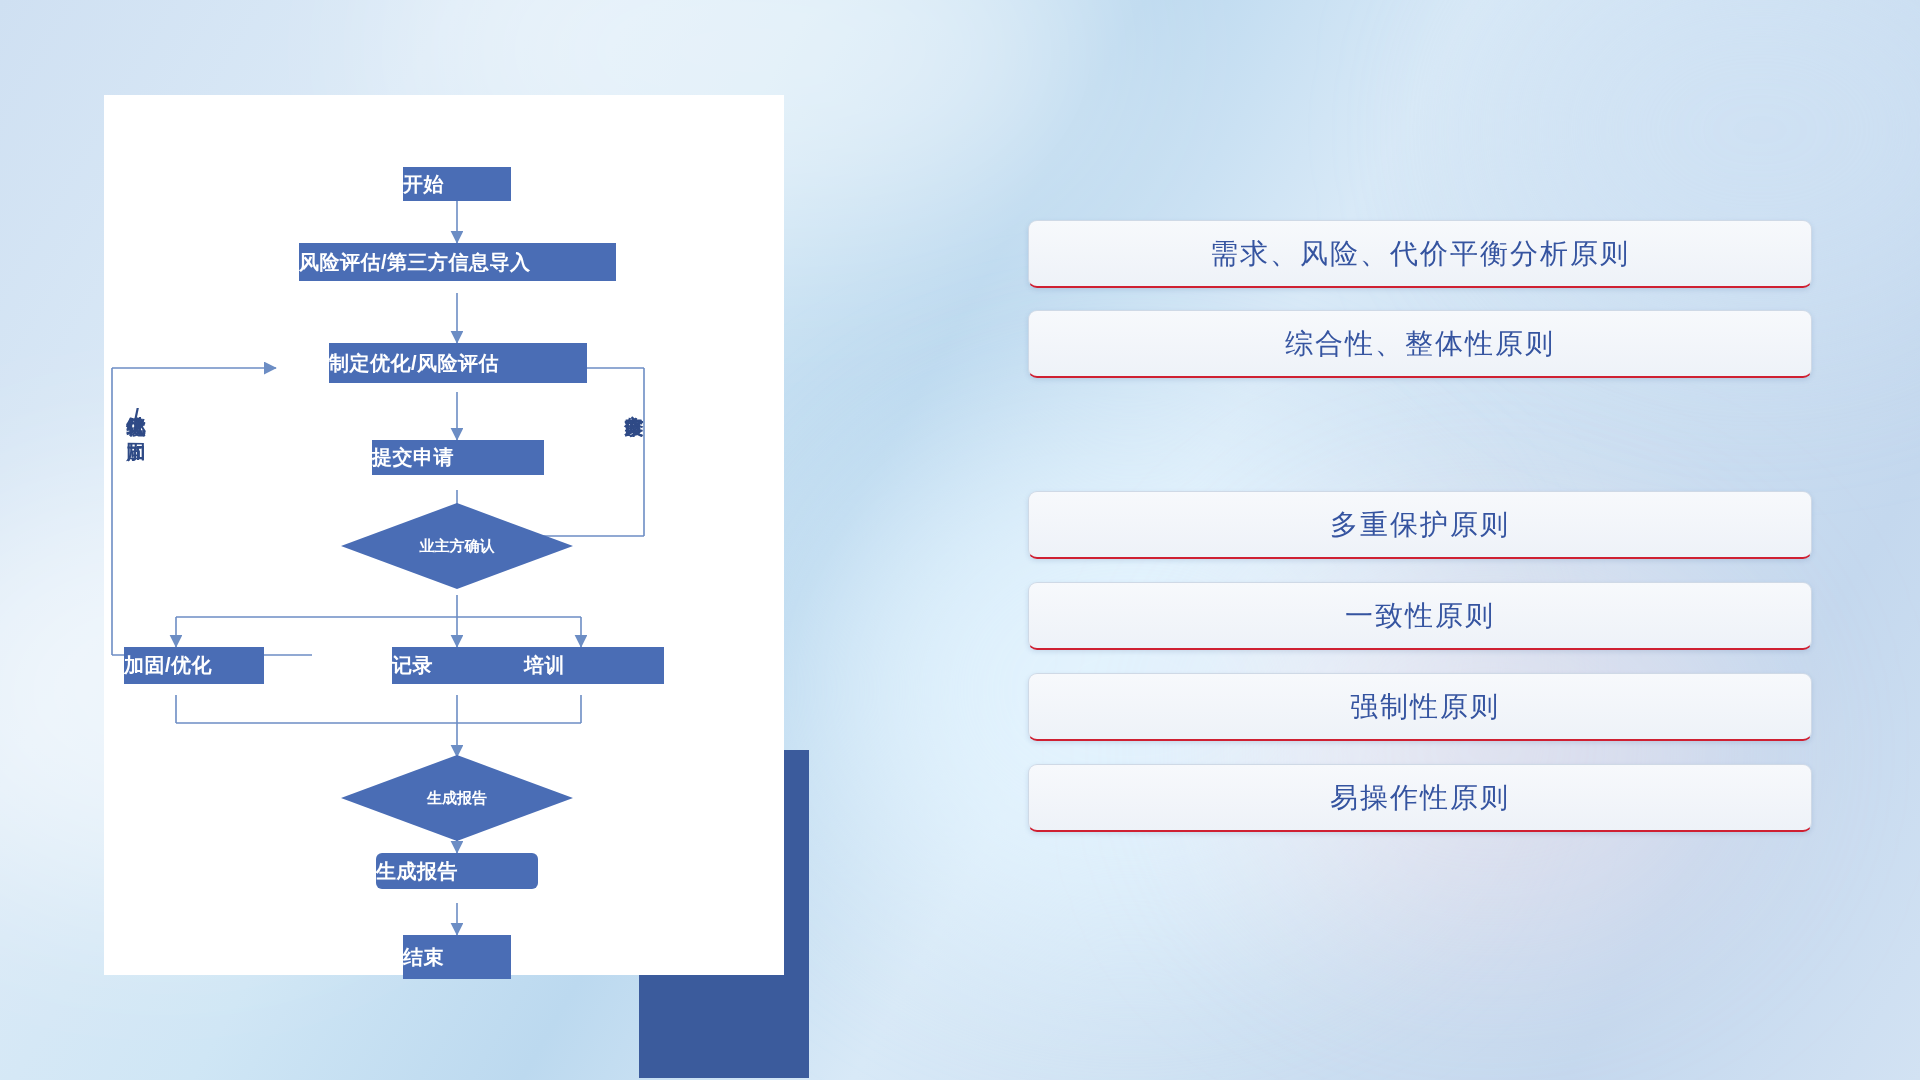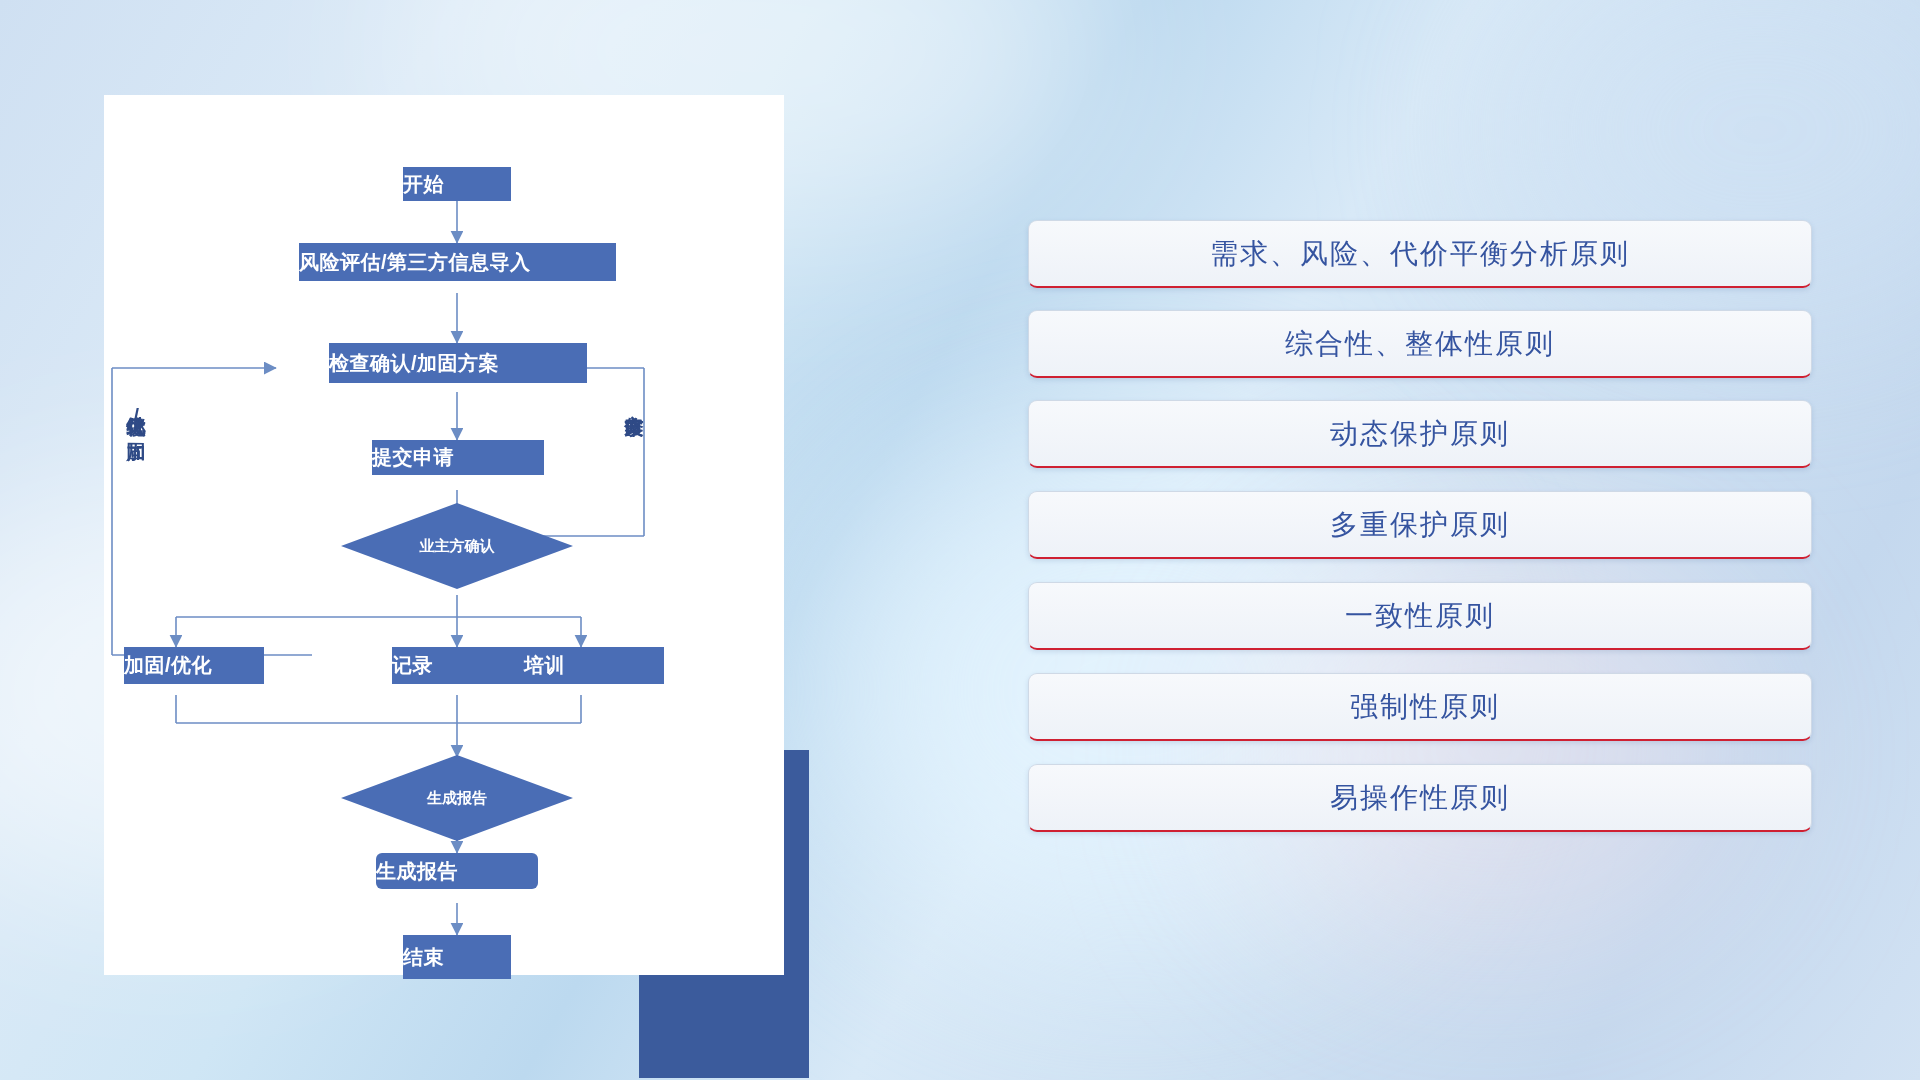--- a/index.html
+++ b/index.html
@@ -204,21 +204,21 @@
 
     <div class="node" style="left:299px; top:72px; width:108px; height:34px;">
       <span>开始</span>
     </div>
 
     <div class="node" style="left:195px; top:148px; width:317px; height:38px;">
       <span>风险评估/第三方信息导入</span>
     </div>
 
     <div class="node" style="left:225px; top:248px; width:258px; height:40px;">
-      <span>检查确认/加固方案</span>
+      <span>制定优化/风险评估</span>
     </div>
 
     <div class="node" style="left:268px; top:345px; width:172px; height:35px;">
       <span>提交申请</span>
     </div>
 
     <div class="diamond-wrap" style="left:237px; top:408px; width:232px; height:86px;">
       <div class="diamond-shape"></div>
       <span class="diamond-label">业主方确认</span>
     </div>
@@ -257,23 +257,20 @@
 
 <div id="right-panel">
 
 
   <div class="principle" style="top:125px;">
     <span class="principle-text">需求、风险、代价平衡分析原则</span>
   </div>
   <div class="principle" style="top:215px;">
     <span class="principle-text">综合性、整体性原则</span>
   </div>
-  <div class="principle" style="top:305px;">
-    <span class="principle-text">动态保护原则</span>
-  </div>
   <div class="principle" style="top:396px;">
     <span class="principle-text">多重保护原则</span>
   </div>
   <div class="principle" style="top:487px;">
     <span class="principle-text">一致性原则</span>
   </div>
   <div class="principle" style="top:578px;padding-left:10px;">
     <span class="principle-text">强制性原则</span>
   </div>
   <div class="principle" style="top:669px;">

